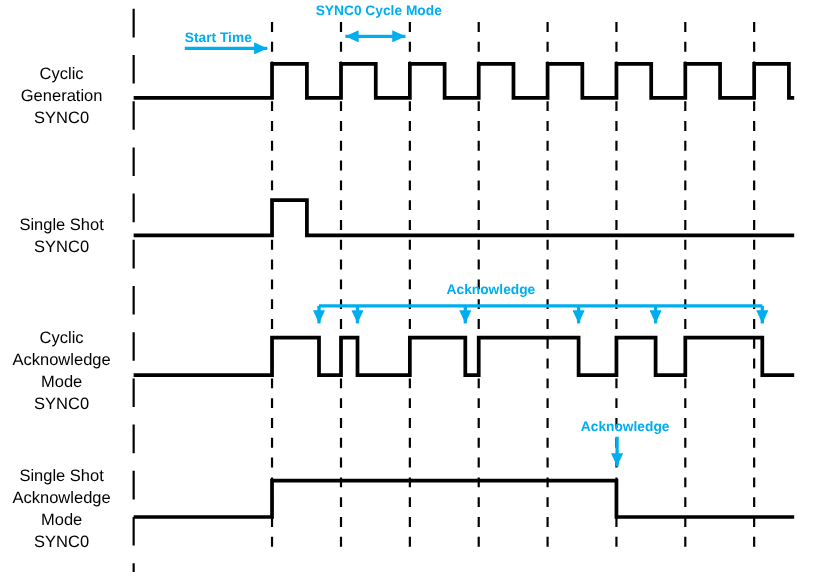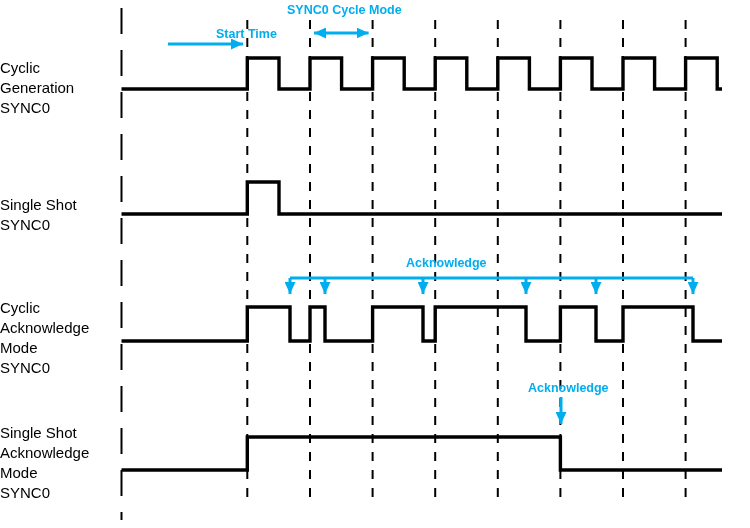--- a/index.html
+++ b/index.html
@@ -1,21 +1,21 @@
 <!DOCTYPE html>
 <html><head>
 <meta charset="utf-8">
 <style>
   html,body{margin:0;padding:0;background:#ffffff;}
   body{width:750px;height:528px;font-family:"Liberation Sans",sans-serif;}
   #stage{position:relative;width:750px;height:528px;overflow:hidden;background:#fff;}
   #stage svg{position:absolute;left:0;top:0;}
   .rowlabel{
     position:absolute;
-    text-align:left;
+    text-align:center;
     font-family:"Liberation Sans",sans-serif;
     font-size:15px;
     line-height:20px;
     color:#000000;
     white-space:pre-line;
     width:112px;
     left:0;
   }
   .anno{
     position:absolute;
@@ -75,17 +75,17 @@
     <div class="rowlabel" style="top: 195px;">Single Shot
 SYNC0</div>
     <div class="rowlabel" style="top: 298px;">Cyclic
 Acknowledge
 Mode
 SYNC0</div>
     <div class="rowlabel" style="top: 423px;">Single Shot
 Acknowledge
 Mode
 SYNC0</div>
-    <div class="anno" style="left: 168px; top: 27px; margin-left: 48px;">Start Time</div>
+    <div class="anno" style="left: 168px; top: 27px;">Start Time</div>
     <div class="anno" style="left: 287px; top: 3px;">SYNC0 Cycle Mode</div>
     <div class="anno" style="left: 406px; top: 256px;">Acknowledge</div>
     <div class="anno" style="left: 528px; top: 381px;">Acknowledge</div>
   </div>
 
 </body></html>

